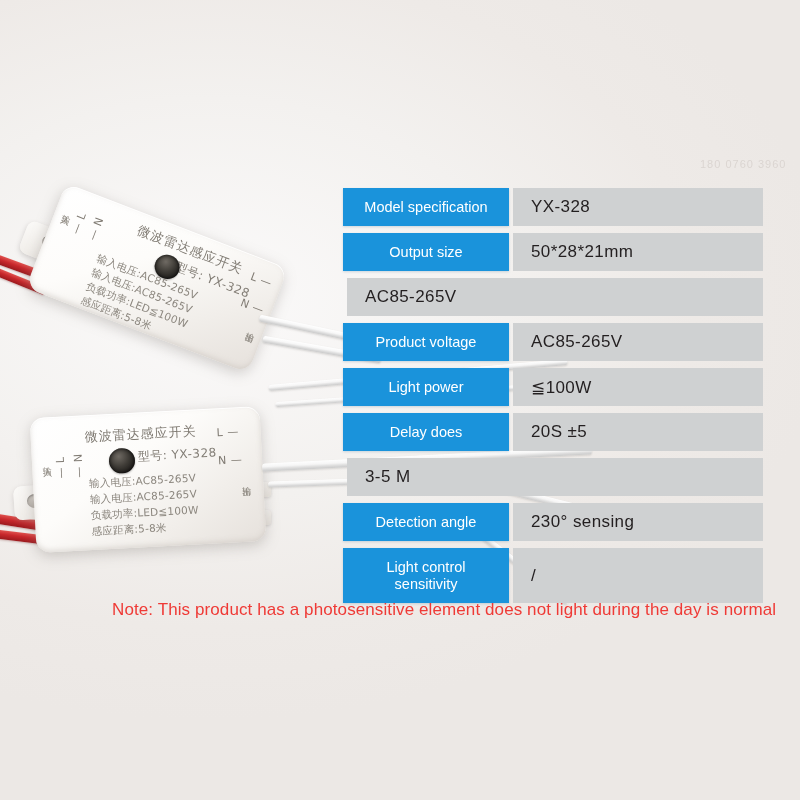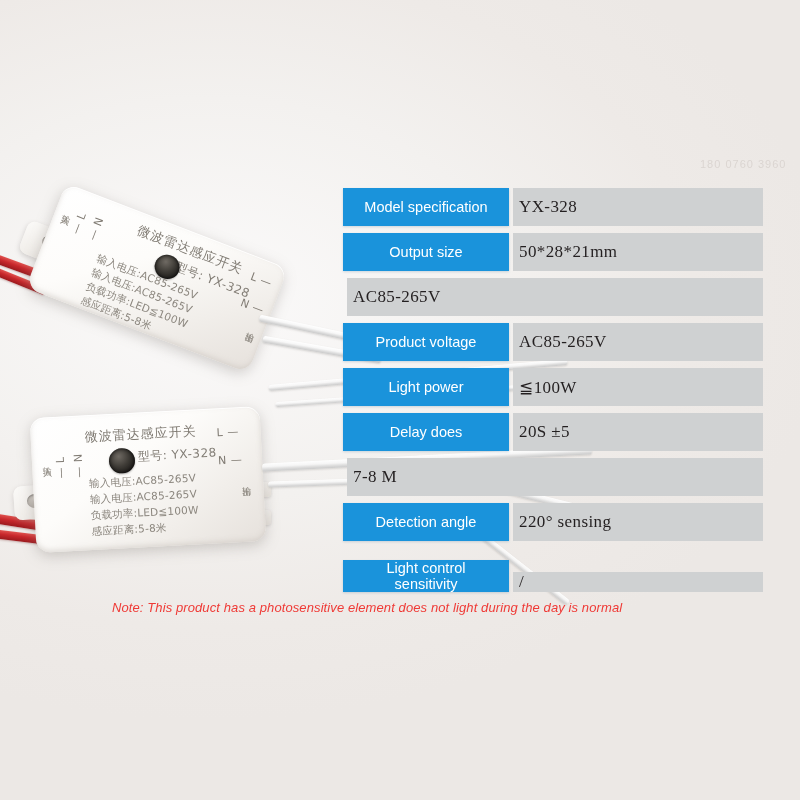--- a/index.html
+++ b/index.html
@@ -122,21 +122,21 @@
     top: 188px;
     width: 420px;
   }
   .spec-row {
     position: relative;
     height: 38px;
     margin-bottom: 7px;
     display: flex;
     align-items: stretch;
   }
-  .spec-row.tall { height: 44px; align-items: flex-end; }
+  .spec-row.tall { height: 55px; }
 
   .spec-key {
     width: 166px;
     background: #1a93db;
     color: #ffffff;
     display: flex;
     align-items: center;
     justify-content: center;
     text-align: center;
     font-size: 14.5px;
@@ -147,36 +147,35 @@
   }
   .spec-gap { width: 4px; }
   .spec-val {
     flex: 1;
     background: #cfd1d2;
     color: #231f20;
     display: flex;
     align-items: center;
     font-size: 17px;
     letter-spacing: .4px;
-    padding-left: 6px;
+    padding-left: 18px;
     box-sizing: border-box;
-    font-family: Liberation Serif, serif;
+    font-family: Liberation Sans, sans-serif;
   }
 
   
   .note {
     position: absolute;
     left: 112px;
     top: 600px;
     width: 680px;
     color: #ef3a36;
-    font-size: 13px;
+    font-size: 17px;
     letter-spacing: .1px;
     white-space: nowrap;
-    font-style: italic;
   }
 </style>
 </head>
 <body>
 
 <div id="page">
 
   <div class="watermark">180 0760 3960</div>
 
   <div class="photo-area">
@@ -293,27 +292,27 @@
     </div>
 
     <div class="spec-row">
       <div class="spec-key">Delay does</div>
       <div class="spec-gap"></div>
       <div class="spec-val">20S ±5</div>
     </div>
 
     <div class="spec-row">
       <div class="spec-gap"></div>
-      <div class="spec-val">7-8 M</div>
+      <div class="spec-val">3-5 M</div>
     </div>
 
     <div class="spec-row">
       <div class="spec-key">Detection angle</div>
       <div class="spec-gap"></div>
-      <div class="spec-val">220° sensing</div>
+      <div class="spec-val">230° sensing</div>
     </div>
 
     <div class="spec-row tall">
       <div class="spec-key">
         <span style="display:block;">
           <span>Light control</span><br>
           <span>sensitivity</span>
         </span>
       </div>
       <div class="spec-gap"></div>

